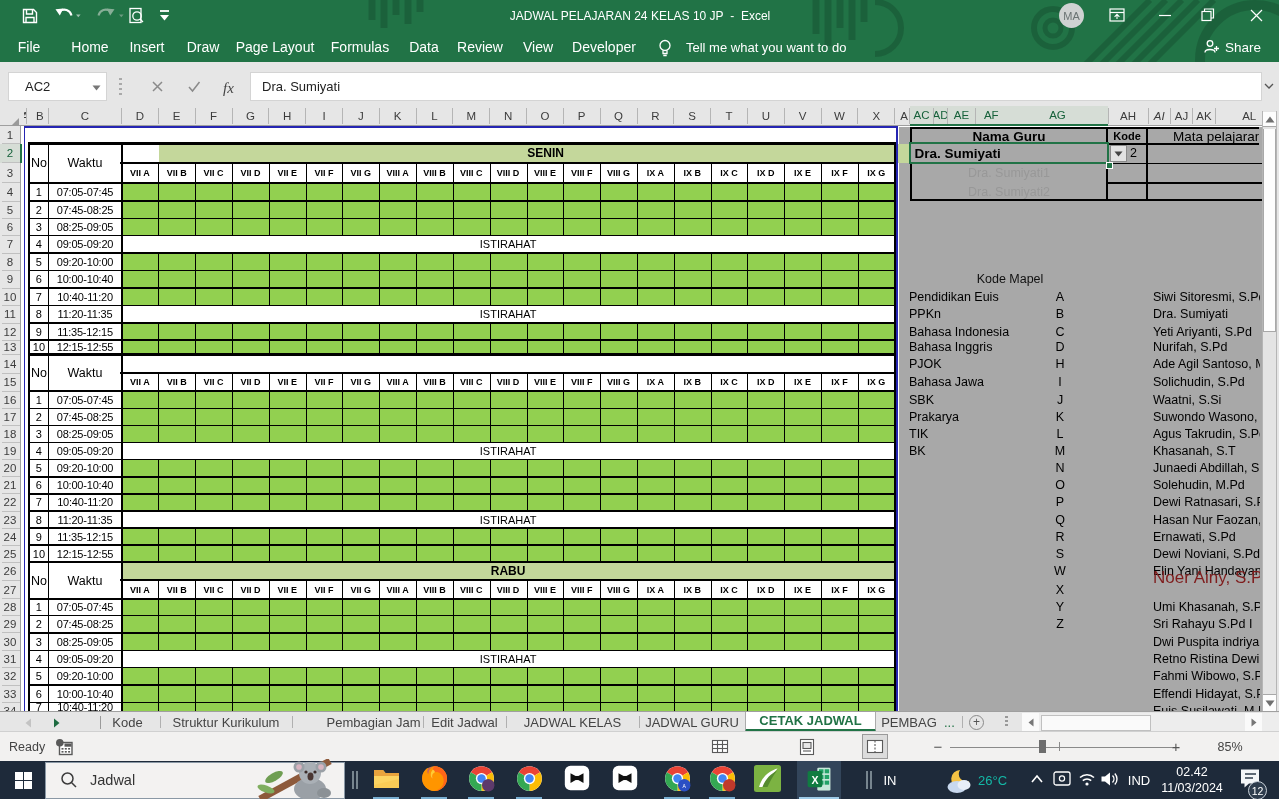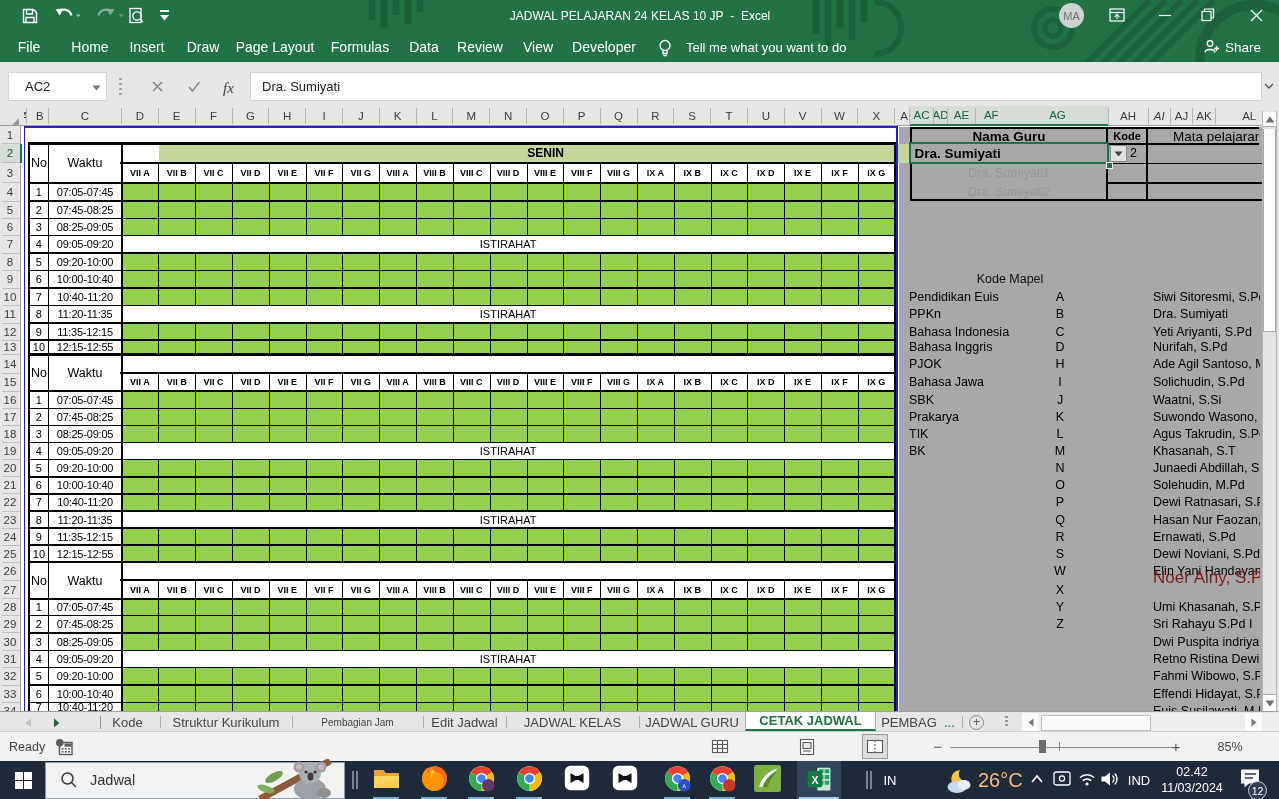--- a/index.html
+++ b/index.html
@@ -556,20 +556,21 @@
 <div class="a" style="left:784.00px;top:353.6px;width:1.0px;height:51.4px;background:#000;"></div>
 <div class="a" style="left:784.00px;top:422.1px;width:1.0px;height:34.2px;background:#000;"></div>
 <div class="a" style="left:821.00px;top:267.1px;width:1.0px;height:18.0px;background:#000;"></div>
 <div class="a" style="left:821.00px;top:285.1px;width:1.0px;height:51.4px;background:#000;"></div>
 <div class="a" style="left:821.00px;top:353.6px;width:1.0px;height:51.4px;background:#000;"></div>
 <div class="a" style="left:821.00px;top:422.1px;width:1.0px;height:34.2px;background:#000;"></div>
 <div class="a" style="left:858.00px;top:267.1px;width:1.0px;height:18.0px;background:#000;"></div>
 <div class="a" style="left:858.00px;top:285.1px;width:1.0px;height:51.4px;background:#000;"></div>
 <div class="a" style="left:858.00px;top:353.6px;width:1.0px;height:51.4px;background:#000;"></div>
 <div class="a" style="left:858.00px;top:422.1px;width:1.0px;height:34.2px;background:#000;"></div>
+<div class="a ct" style="left:121.5px;top:456.3px;width:773.2px;height:18.0px;background:#c4d79b;color:#000;font-weight:bold;font-size:12px;">RABU</div>
 <div class="a" style="left:29.3px;top:456.3px;width:92.2px;height:36.6px;background:#fff;"></div>
 <div class="a ct" style="left:29.3px;top:456.3px;width:19.2px;height:36.6px;color:#000;font-size:12.5px;">No</div>
 <div class="a ct" style="left:48.5px;top:456.3px;width:73.0px;height:36.6px;color:#000;font-size:12.5px;">Waktu</div>
 <div class="a" style="left:121.5px;top:474.3px;width:773.2px;height:18.6px;background:#fff;"></div>
 <div class="a ct" style="left:121.5px;top:474.3px;width:36.82px;height:18.6px;color:#000;font-weight:bold;font-size:9px;white-space:nowrap;overflow:hidden;">VII A</div>
 <div class="a ct" style="left:158.3px;top:474.3px;width:36.82px;height:18.6px;color:#000;font-weight:bold;font-size:9px;white-space:nowrap;overflow:hidden;">VII B</div>
 <div class="a ct" style="left:195.1px;top:474.3px;width:36.82px;height:18.6px;color:#000;font-weight:bold;font-size:9px;white-space:nowrap;overflow:hidden;">VII C</div>
 <div class="a ct" style="left:232.0px;top:474.3px;width:36.82px;height:18.6px;color:#000;font-weight:bold;font-size:9px;white-space:nowrap;overflow:hidden;">VII D</div>
 <div class="a ct" style="left:268.8px;top:474.3px;width:36.82px;height:18.6px;color:#000;font-weight:bold;font-size:9px;white-space:nowrap;overflow:hidden;">VII E</div>
 <div class="a ct" style="left:305.6px;top:474.3px;width:36.82px;height:18.6px;color:#000;font-weight:bold;font-size:9px;white-space:nowrap;overflow:hidden;">VII F</div>
@@ -776,21 +777,21 @@
 <div class="a" style="left:0px;top:711px;width:1279px;height:20px;background:#e6e6e6;border-top:1px solid #9f9f9f;box-sizing:border-box;">
 <svg class="a" style="left:24px;top:6px" width="40" height="10" viewBox="0 0 40 10">
       <path d="M7 0.5 L1.5 5 L7 9.5 z" fill="#c3c3c3"></path>
       <path d="M30 0.5 L35.5 5 L30 9.5 z" fill="#1d6b40"></path>
     </svg>
 <div class="a" style="left:100px;top:4px;width:1px;height:13px;background:#9a9a9a;"></div>
 <div class="a ct" style="left:95px;top:0px;width:65px;height:20px;color:#444;font-size:13px;">Kode</div>
 <div class="a" style="left:160px;top:4px;width:1px;height:12px;background:#b0b0b0;"></div>
 <div class="a ct" style="left:160px;top:0px;width:132px;height:20px;color:#444;font-size:13px;">Struktur Kurikulum</div>
 <div class="a" style="left:292px;top:4px;width:1px;height:12px;background:#b0b0b0;"></div>
-<div class="a ct" style="left:292px;top:0px;width:131px;height:20px;color:#444;font-size:10px;">Pembagian Jam</div>
+<div class="a ct" style="left:292px;top:0px;width:131px;height:20px;color:#444;font-size:13px;padding-left:16px;">Pembagian Jam</div>
 <div class="a" style="left:423px;top:4px;width:1px;height:12px;background:#b0b0b0;"></div>
 <div class="a ct" style="left:423px;top:0px;width:83px;height:20px;color:#444;font-size:13px;">Edit Jadwal</div>
 <div class="a" style="left:506px;top:4px;width:1px;height:12px;background:#b0b0b0;"></div>
 <div class="a ct" style="left:506px;top:0px;width:133px;height:20px;color:#444;font-size:13px;">JADWAL KELAS</div>
 <div class="a" style="left:639px;top:4px;width:1px;height:12px;background:#b0b0b0;"></div>
 <div class="a ct" style="left:639px;top:0px;width:106px;height:20px;color:#444;font-size:13px;">JADWAL GURU</div>
 <div class="a" style="left:745px;top:4px;width:1px;height:12px;background:#b0b0b0;"></div>
 <div class="a ct" style="left:745px;top:0px;width:129px;height:17px;background:#fff;border-left:1px solid #ababab;border-right:1px solid #ababab;border-bottom:3px solid #217346;box-sizing:content-box;color:#217346;font-weight:bold;font-size:13px;">CETAK JADWAL</div>
 <div class="a ct" style="left:874px;top:0px;width:88px;height:20px;color:#444;font-size:13px;">PEMBAG&nbsp;&nbsp;<span style="color:#217346">...</span></div>
 <div class="a" style="left:962px;top:4px;width:1px;height:12px;background:#b0b0b0;"></div>
@@ -981,21 +982,21 @@
 </svg>
 <div class="a" style="left:799px;top:35.5px;width:40px;height:2.5px;background:#9ecbe8;"></div>
 <div class="a" style="left:866px;top:10px;width:2px;height:18px;background:#77858f;"></div>
 <div class="a" style="left:870px;top:10px;width:2px;height:18px;background:#77858f;"></div>
 <div class="a ct" style="left:877px;top:0px;width:26px;height:38px;color:#fff;font-size:13px;">IN</div>
 <svg class="a" style="left:946px;top:7px" width="28" height="26" viewBox="0 0 28 26">
 <path d="M14 2 A9 9 0 1 0 23 13 A7.5 7.5 0 0 1 14 2 Z" fill="#f6c344"></path>
 <ellipse cx="11" cy="19" rx="9.5" ry="6" fill="#c8d8ee"></ellipse>
 <ellipse cx="18" cy="17" rx="6.5" ry="5" fill="#e8eef8"></ellipse>
 </svg>
-<div class="a cl" style="left:978px;top:0px;height:38px;color:#fdba74;font-size:20px;">26°C</div>
+<div class="a cl" style="left:978px;top:0px;height:38px;color:#14b8a6;font-size:13px;">26°C</div>
 <svg class="a" style="left:1030px;top:13px" width="14" height="10" viewBox="0 0 14 10">
       <path d="M2 8 L7 2 L12 8" stroke="#fff" fill="none" stroke-width="1.6"></path>
     </svg>
 <svg class="a" style="left:1053px;top:10px" width="18" height="17" viewBox="0 0 18 17">
 <rect x="1" y="1" width="16" height="13" rx="2" fill="none" stroke="#fff" stroke-width="1.3"></rect>
 <circle cx="9" cy="7.5" r="2.6" fill="none" stroke="#fff" stroke-width="1.2"></circle>
 </svg>
 <svg class="a" style="left:1078px;top:11px" width="18" height="15" viewBox="0 0 18 15">
 <g stroke="#fff" fill="none" stroke-width="1.5">
 <path d="M2 5.5 a10 10 0 0 1 14 0"></path>

